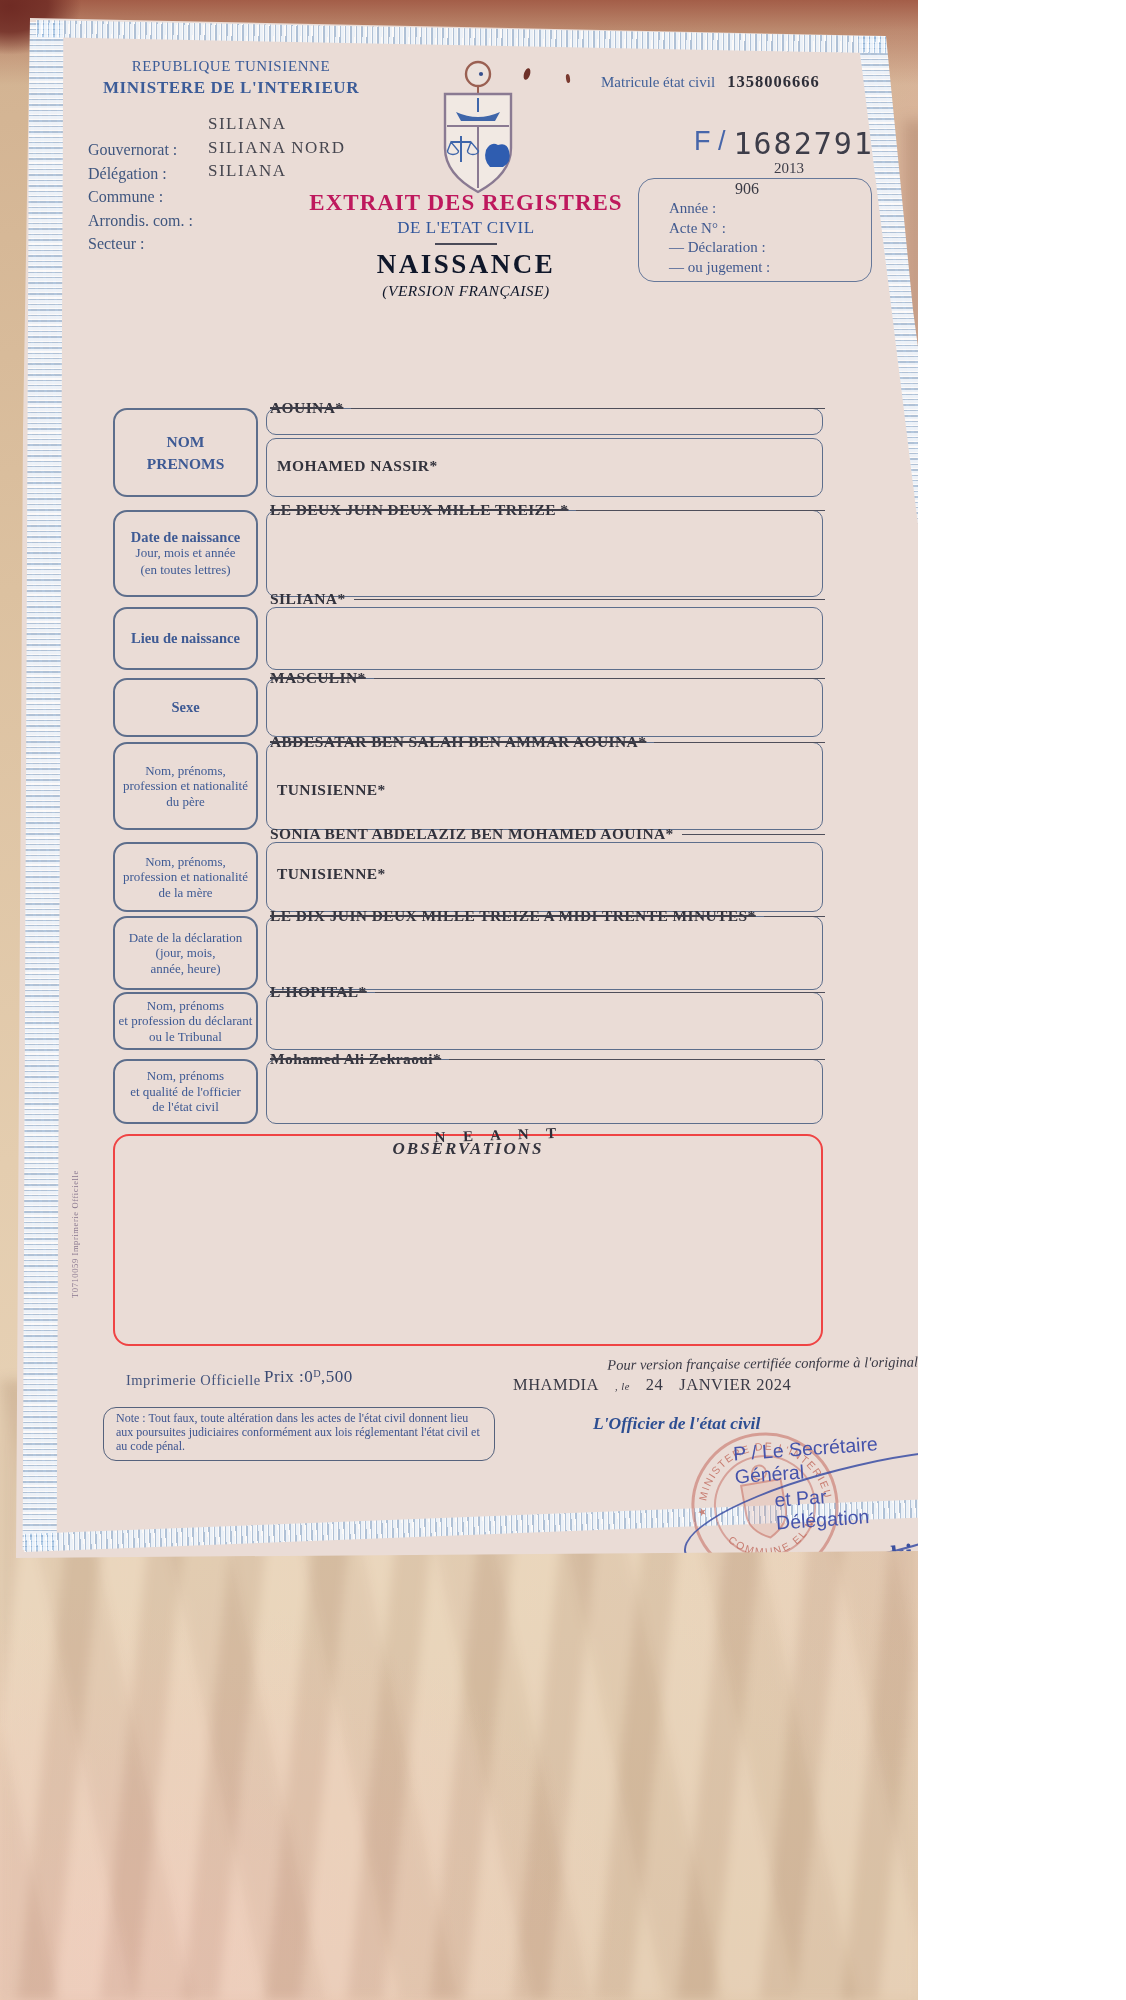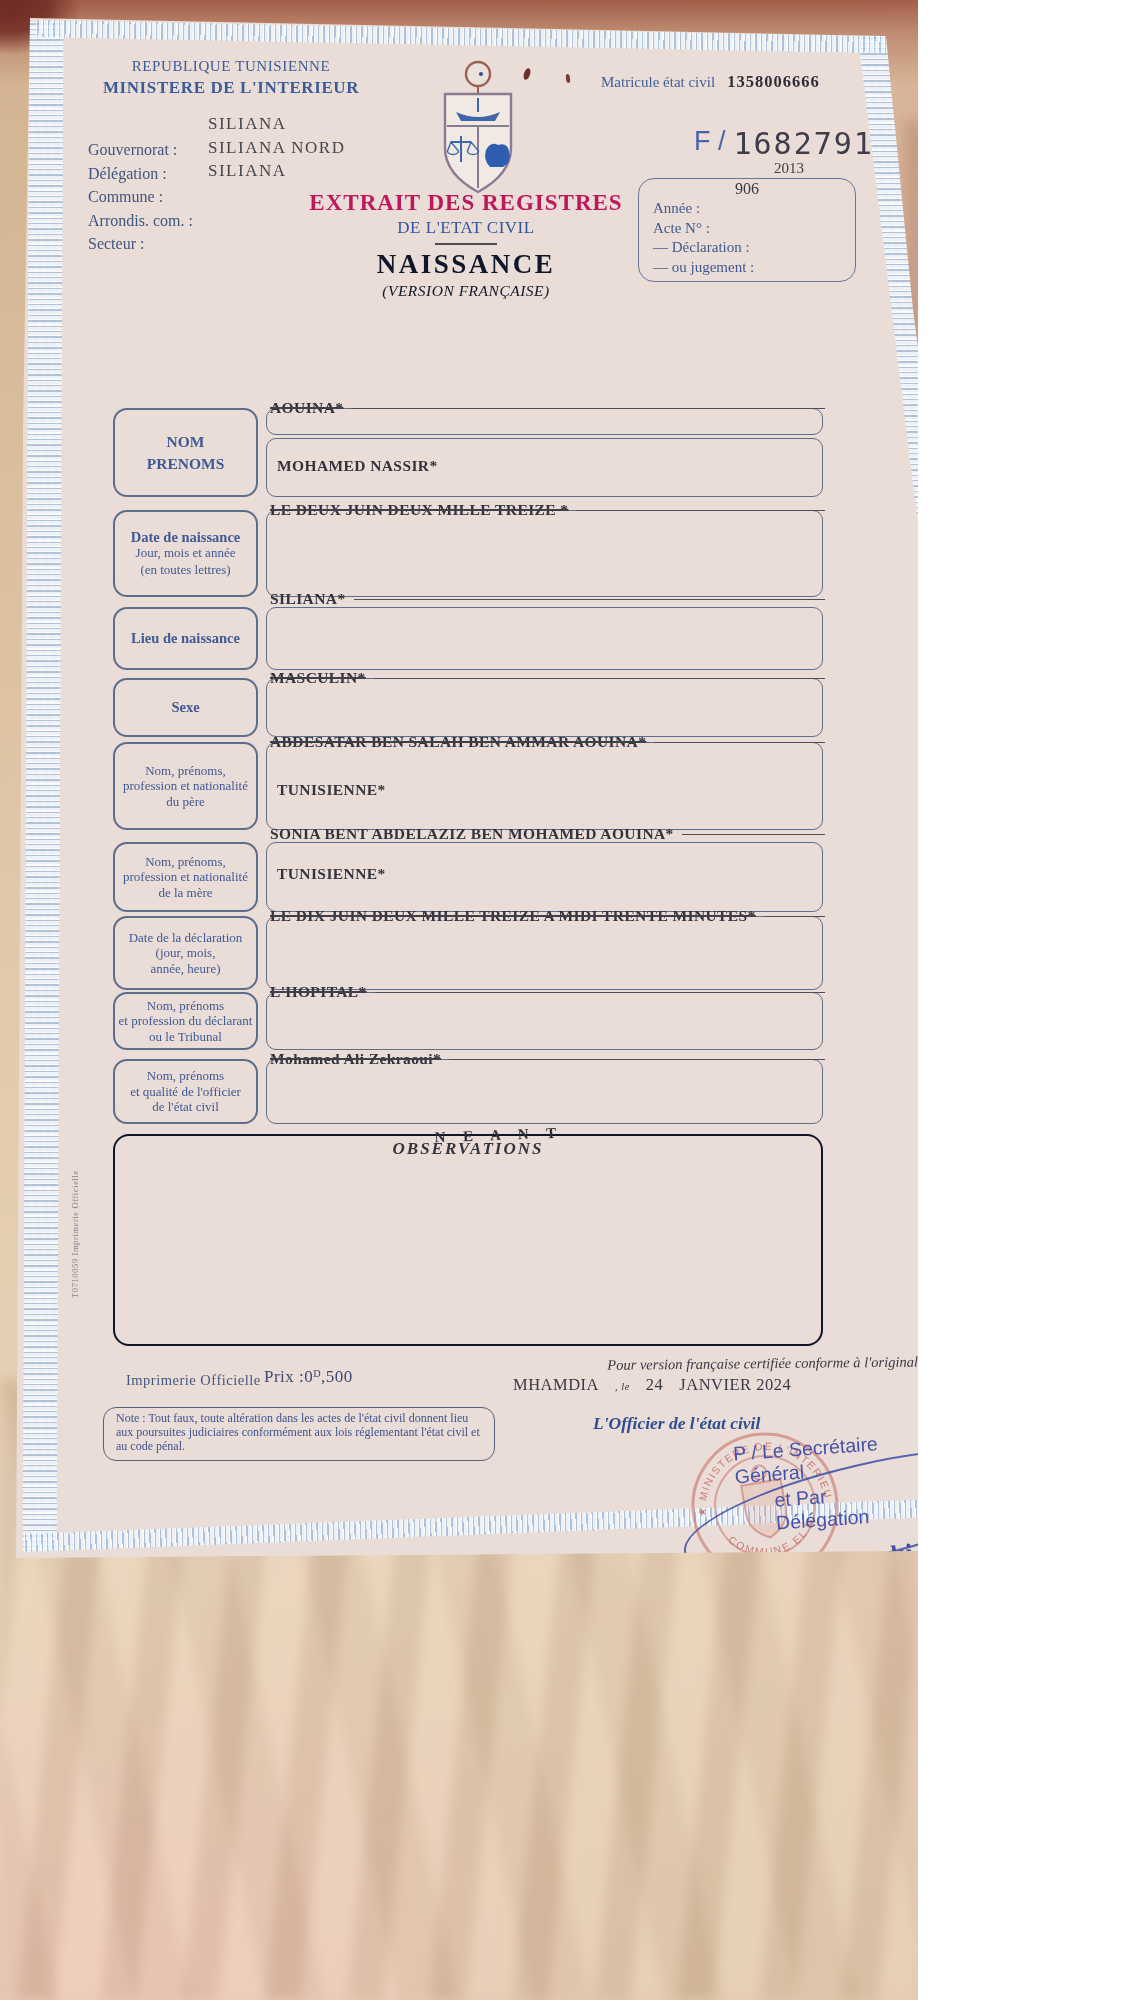--- a/index.html
+++ b/index.html
@@ -49,21 +49,21 @@
   .admin-values{position:absolute;left:182px;top:84px;font-size:17px;color:#46464f;line-height:23.5px;letter-spacing:1.5px;}
   .emblem{position:absolute;left:408px;top:32px;}
   .matricule{position:absolute;left:575px;top:44px;width:280px;display:flex;gap:12px;justify-content:flex-end;align-items:baseline;}
   .matricule .lab{font-size:15px;color:#3f5f98;}
   .matricule .val{font-size:16.5px;font-weight:bold;color:#2e2e38;letter-spacing:1px;}
   .serial{position:absolute;left:668px;top:98px;display:flex;align-items:flex-start;gap:8px;}
   .serial .f{font-family:"Liberation Sans",sans-serif;font-size:27px;color:#4766aa;}
   .serial .num{font-family:"DejaVu Sans Mono",monospace;font-size:30px;color:#3d3d49;letter-spacing:2px;}
   .serial-year{position:absolute;left:748px;top:132px;font-size:15px;color:#3d3d49;}
   .acte-box{position:absolute;left:612px;top:150px;width:216px;height:102px;
-    border:1.7px solid #66789a;border-radius:16px;}
+    border:1.7px solid #66789a;border-radius:16px;padding-left:16px;}
   .acte-906{position:absolute;left:96px;top:1px;font-size:16px;color:#3a3a44;}
   .acte-lines{padding:20px 0 0 14px;font-size:15px;color:#40598f;line-height:19.5px;}
 
   
   .title-block{position:absolute;left:140px;top:162px;width:600px;text-align:center;}
   .t1{font-size:23px;font-weight:bold;color:#be185d;letter-spacing:1px;}
   .t2{font-size:17px;color:#31569b;margin-top:2px;letter-spacing:.5px;}
   .t-rule{width:62px;border:0;border-top:2.6px solid #4a4a58;margin:5px auto 4px;}
   .t3{font-size:27px;font-weight:bold;color:#0f172a;letter-spacing:2.5px;margin-top:4px;}
   .t4{font-size:15.5px;font-style:italic;color:#0f172a;margin-top:2px;letter-spacing:.5px;}
@@ -83,21 +83,21 @@
   .over{position:absolute;left:4px;right:-2px;display:flex;align-items:center;white-space:nowrap;
     font-size:15.5px;font-weight:bold;color:#33333d;letter-spacing:.4px;z-index:2;}
   .over.mid{top:-9px;}
   .over.above{top:-17px;}
   .over::after{content:"";flex:1 1 auto;border-top:1.7px solid #4e4e5a;margin-left:8px;}
   .over.struck .txt{text-decoration:line-through;text-decoration-thickness:1.5px;text-decoration-color:#3f3f4a;}
   .inner{font-size:15.5px;font-weight:bold;color:#33333d;letter-spacing:.4px;padding-left:10px;}
   .stack{display:flex;flex-direction:column;height:100%;gap:3px;}
   .sb1{flex:0 0 27px;}
   .sb2{flex:1 1 auto;padding-top:18px;}
-  .obs{margin-top:10px;height:212px;border:2px solid #0f172a;border-radius:16px;position:relative;box-sizing:border-box;}
+  .obs{margin-top:10px;height:212px;border:2px solid #ef4444;border-radius:16px;position:relative;box-sizing:border-box;}
   .obs-h{text-align:center;font-style:italic;font-weight:bold;font-size:17px;color:#34343e;letter-spacing:2px;margin-top:3px;}
   .neant{position:absolute;top:-9px;left:50%;transform:translateX(-26%) rotate(-2deg);
     font-size:15px;font-weight:bold;letter-spacing:7px;color:#2e2e38;}
 
   
   .side-vert{position:absolute;left:44px;top:1270px;transform:rotate(-90deg);transform-origin:left top;
     font-size:8.5px;color:#8a7890;letter-spacing:.6px;white-space:nowrap;}
   .f-imp{position:absolute;left:100px;top:1344px;font-size:14.5px;color:#45557e;letter-spacing:.5px;}
   .f-prix{position:absolute;left:238px;top:1339px;font-size:17px;color:#3a4a72;letter-spacing:.5px;}
   .f-cert{position:absolute;left:430px;top:1328px;width:462px;text-align:right;font-style:italic;

